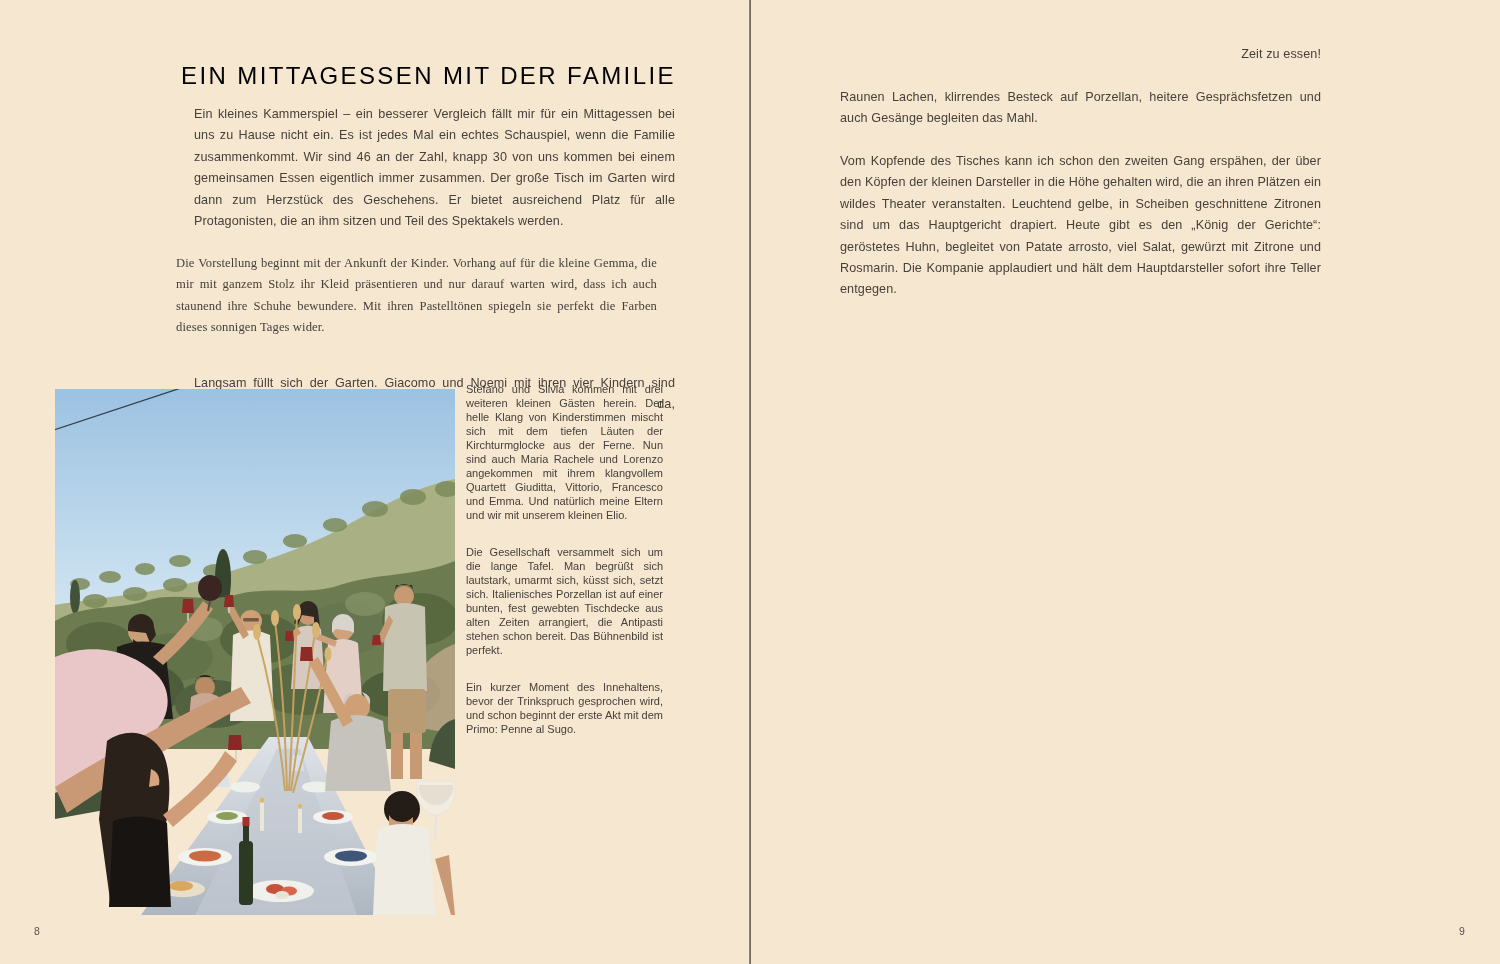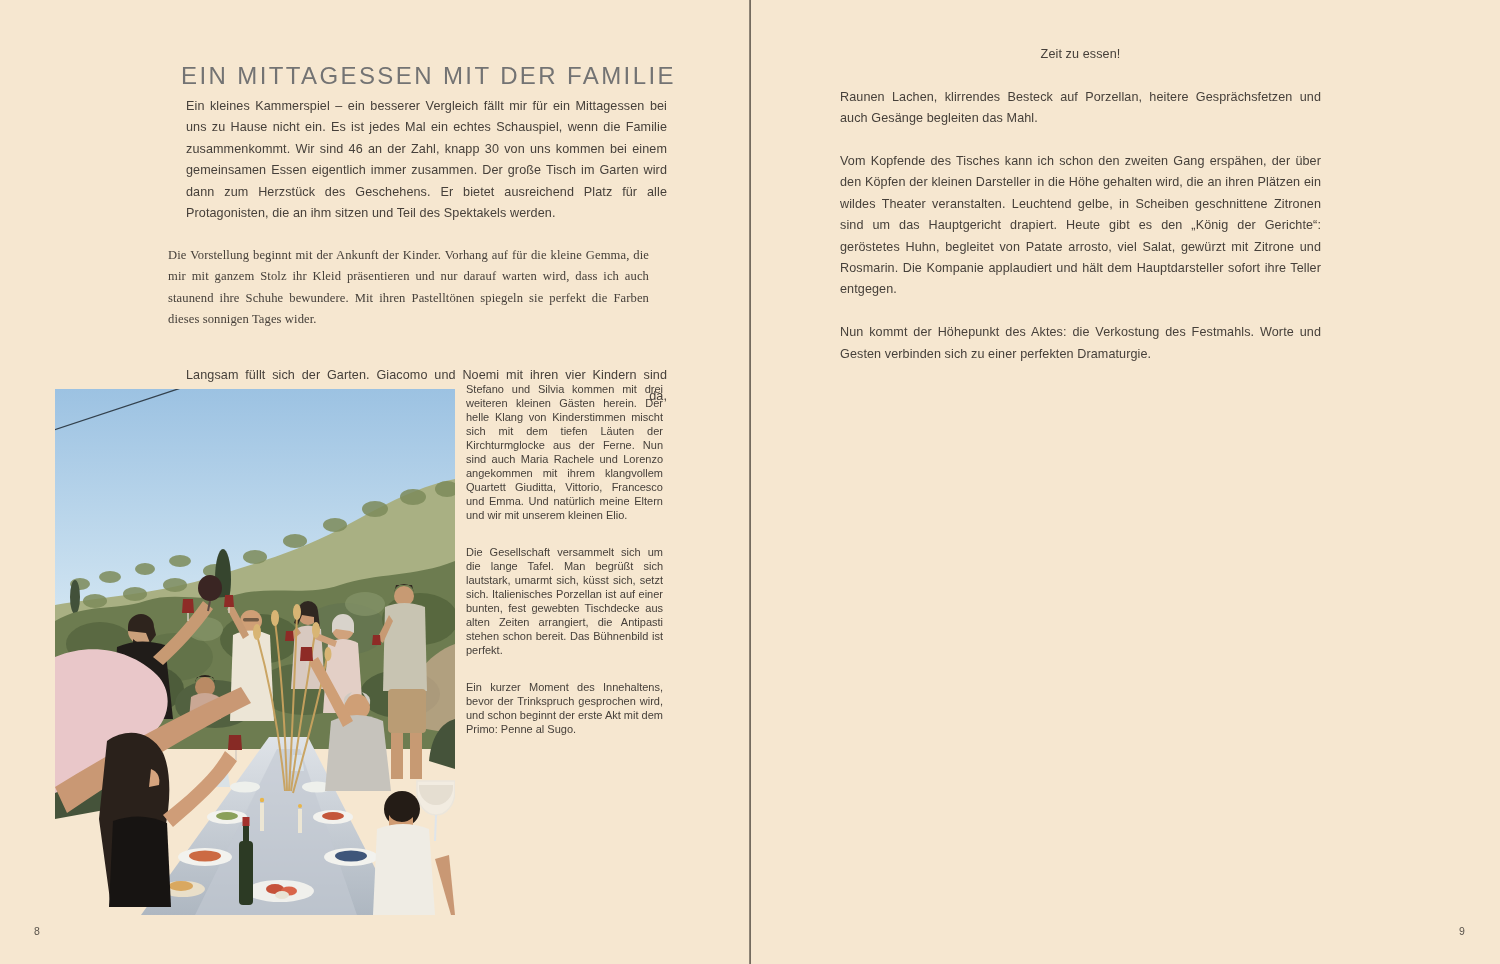--- a/index.html
+++ b/index.html
@@ -12,46 +12,46 @@
   }
   .spread{position:relative;width:1500px;height:964px;overflow:hidden;background:#f6e7d0;}
   .gutter{
     position:absolute;left:749px;top:0;width:2px;height:964px;
     background:linear-gradient(to right,#8a8174,#4e473d);
     opacity:.85;
   }
   .chapter-title{
     position:absolute;left:181px;top:46px;width:560px;
     font-size:24px;font-weight:400;letter-spacing:2.4px;
-    color:#737373;white-space:nowrap;
+    color:#000000;white-space:nowrap;
   }
   .body-text{
     font-size:12.6px;line-height:21.4px;text-align:justify;
     color:#46403a;letter-spacing:.1px;
   }
   .lp-p1{position:absolute;left:182px;top:92px;width:481px;}
   .lp-p2{position:absolute;left:164px;top:241px;width:481px;font-family:Liberation Serif, serif;}
   .lp-p3-line{
     position:absolute;left:182px;top:361px;width:481px;
     text-align:justify;text-align-last:justify;white-space:normal;
   }
   .photo{
     position:absolute;left:55px;top:389px;width:400px;height:526px;margin:0;
     overflow:hidden;
   }
   .photo svg{display:block;width:100%;height:100%;}
   .lp-col{position:absolute;left:466px;top:382px;width:197px;}
   .lp-col p{margin:0 0 23px 0;font-size:11px;line-height:14px;text-align:justify;}
   .rp-text{position:absolute;left:840px;top:44px;width:481px;}
   .rp-text p{margin:0 0 21.4px 0;}
-  .rp-text p.single{text-align:center;}
+  .rp-text p.single{text-align:right;}
   .page-num{position:absolute;font-size:10.5px;color:#5a544c;}
   .page-num.left{left:34px;top:925px;}
   .page-num.right{left:1459px;top:925px;}
-  p{margin:4px;}
+  p{margin:12px;}
 </style>
 </head>
 <body>
 
 <div class="spread">
 
   <h1 class="chapter-title">EIN MITTAGESSEN MIT DER FAMILIE</h1>
 
   <p class="body-text lp-p1">Ein kleines Kammerspiel – ein besserer Vergleich fällt mir für ein Mittagessen bei uns zu Hause nicht ein. Es ist jedes Mal ein echtes Schauspiel, wenn die Familie zusammenkommt. Wir sind 46 an der Zahl, knapp 30 von uns kommen bei einem gemeinsamen Essen eigentlich immer zusammen. Der große Tisch im Garten wird dann zum Herzstück des Geschehens. Er bietet ausreichend Platz für alle Protagonisten, die an ihm sitzen und Teil des Spektakels werden.</p>
   <p class="body-text lp-p2">Die Vorstellung beginnt mit der Ankunft der Kinder. Vorhang auf für die kleine Gemma, die mir mit ganzem Stolz ihr Kleid präsentieren und nur darauf warten wird, dass ich auch staunend ihre Schuhe bewundere. Mit ihren Pastelltönen spiegeln sie perfekt die Farben dieses sonnigen Tages wider.</p>
@@ -252,18 +252,17 @@
   </div>
 
   <div class="page-num left">8</div>
 
   <div class="gutter"></div>
 
   <div class="rp-text body-text">
     <p class="single">Zeit zu essen!</p>
     <p>Raunen Lachen, klirrendes Besteck auf Porzellan, heitere Gesprächsfetzen und auch Gesänge begleiten das Mahl.</p>
     <p>Vom Kopfende des Tisches kann ich schon den zweiten Gang erspähen, der über den Köpfen der kleinen Darsteller in die Höhe gehalten wird, die an ihren Plätzen ein wildes Theater veranstalten. Leuchtend gelbe, in Scheiben geschnittene Zitronen sind um das Hauptgericht drapiert. Heute gibt es den „König der Gerichte“: geröstetes Huhn, begleitet von Patate arrosto, viel Salat, gewürzt mit Zitrone und Rosmarin. Die Kompanie applaudiert und hält dem Hauptdarsteller sofort ihre Teller entgegen.</p>
-    <p>Nun kommt der Höhepunkt des Aktes: die Verkostung des Festmahls. Worte und Gesten verbinden sich zu einer perfekten Dramaturgie.</p>
   </div>
 
   <div class="page-num right">9</div>
 
 </div>
 
 </body></html>

